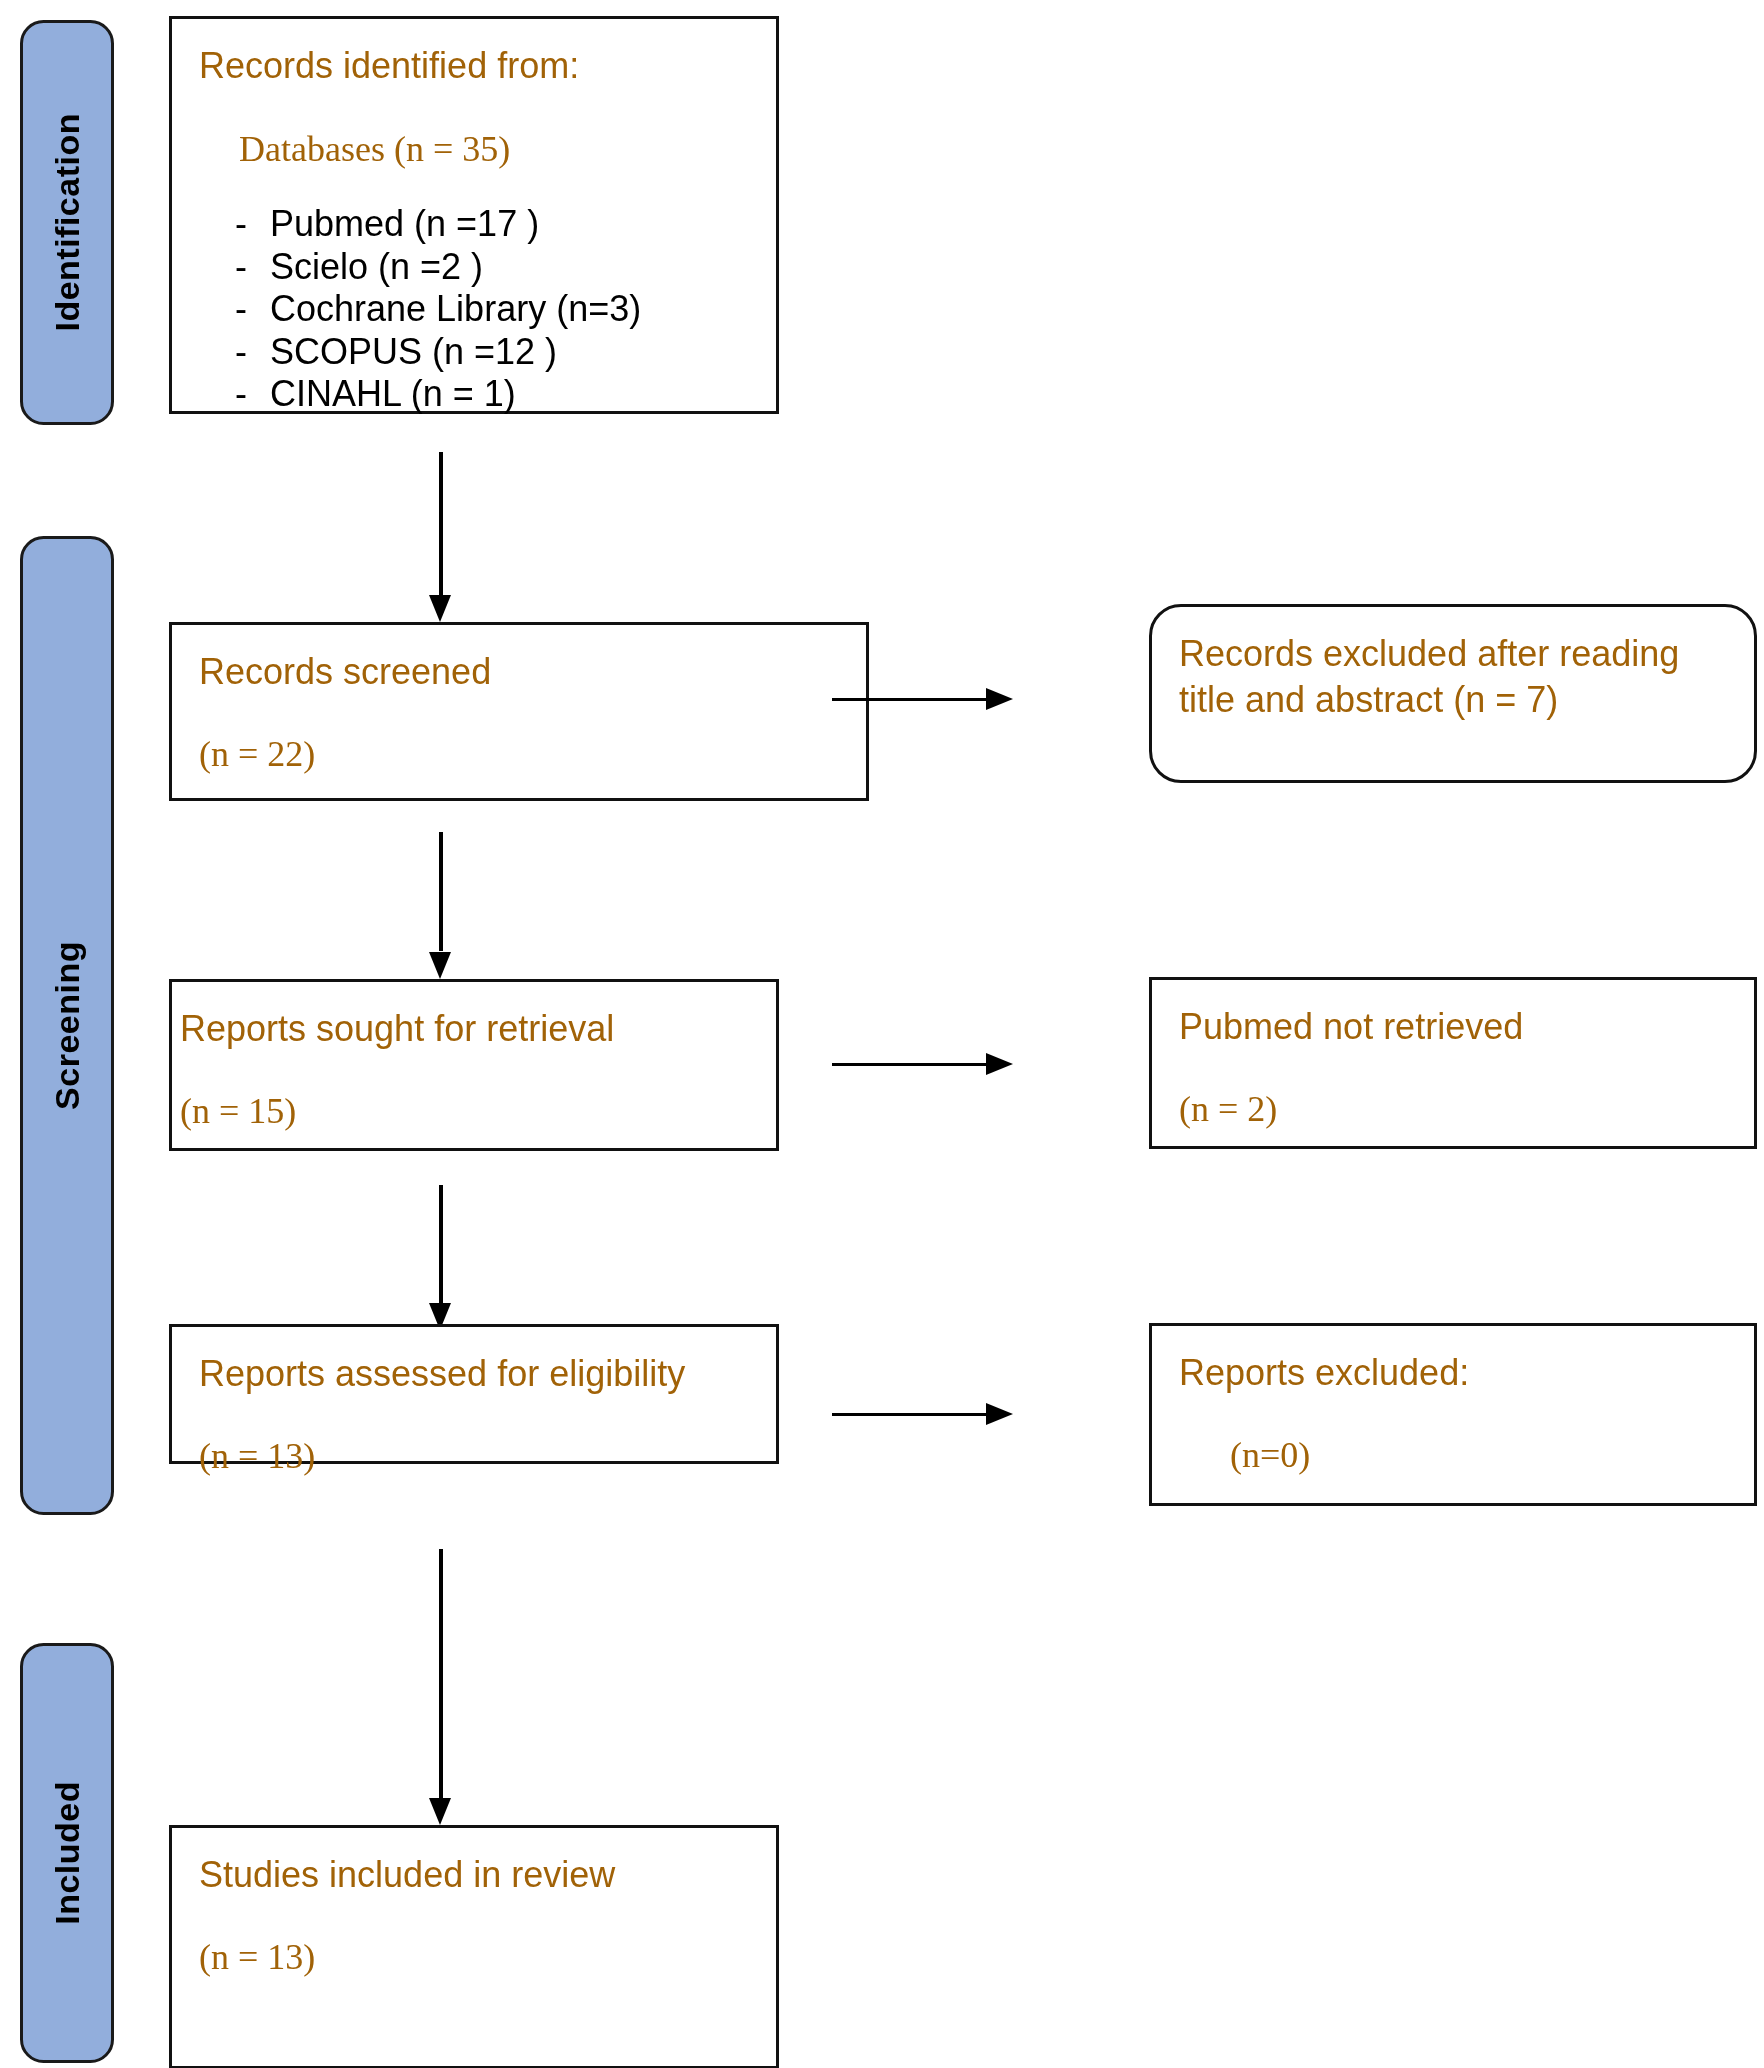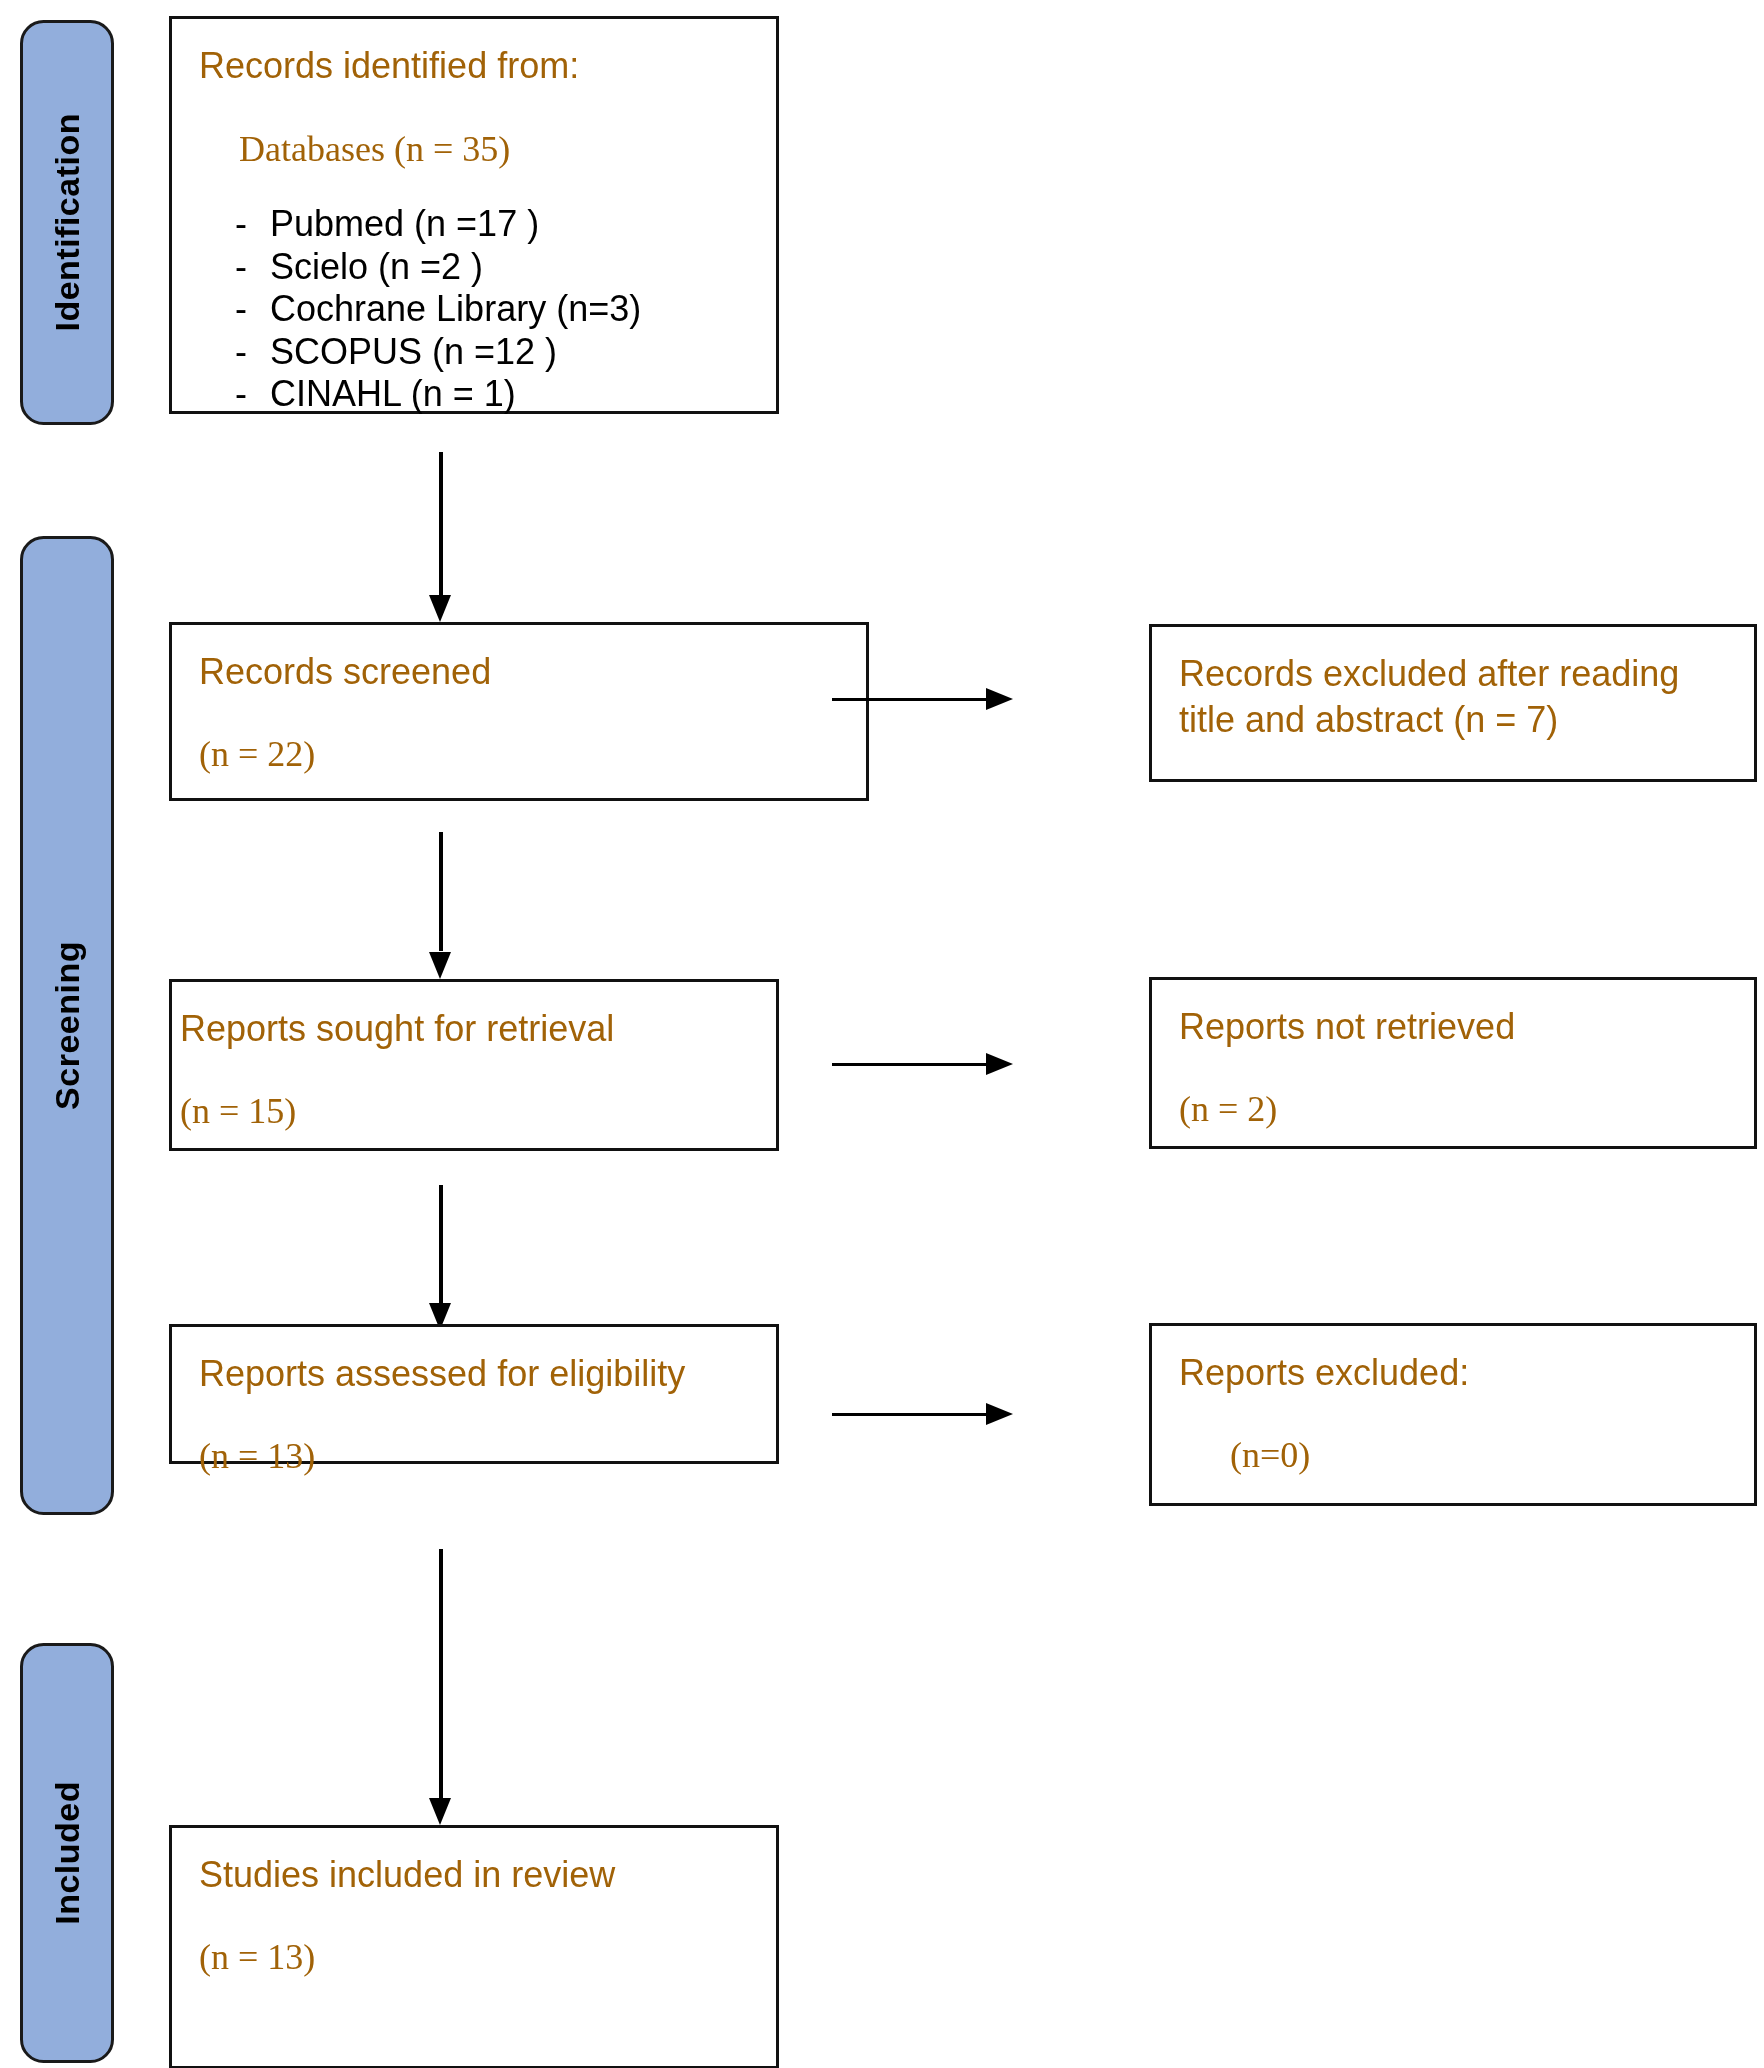--- a/index.html
+++ b/index.html
@@ -185,42 +185,42 @@
   <div class="flow-box" style="left:169px; top:622px; width:700px; height:179px;">
     <div class="box-line">Records screened</div>
     <div class="box-line gap-top">(n = 22)</div>
   </div>
 
   <div class="arrow-h" style="left:832px; top:683px; width:181px;">
     <div class="shaft" style="width:156px;"></div>
     <div class="head"></div>
   </div>
 
-  <div class="flow-box" style="left:1149px; top:624px; width:608px; height:158px;">
+  <div class="flow-box" style="left:1149px; top:604px; width:608px; height:179px;border-radius:32px;">
     <div class="box-line">Records excluded after reading</div>
     <div class="box-line">title and abstract (n = 7)</div>
   </div>
 
   <div class="arrow-v" style="left:423px; top:832px; height:147px;">
     <div class="shaft" style="height:119px;"></div>
     <div class="head"></div>
   </div>
 
   <div class="flow-box" style="left:169px; top:979px; width:610px; height:172px;padding-left:8px;">
     <div class="box-line">Reports sought for retrieval</div>
     <div class="box-line gap-top">(n = 15)</div>
   </div>
 
   <div class="arrow-h" style="left:832px; top:1048px; width:181px;">
     <div class="shaft" style="width:156px;"></div>
     <div class="head"></div>
   </div>
 
   <div class="flow-box" style="left:1149px; top:977px; width:608px; height:172px;">
-    <div class="box-line">Reports not retrieved</div>
+    <div class="box-line">Pubmed not retrieved</div>
     <div class="box-line gap-top">(n = 2)</div>
   </div>
 
   <div class="arrow-v" style="left:423px; top:1185px; height:145px;">
     <div class="shaft" style="height:118px;"></div>
     <div class="head"></div>
   </div>
 
   <div class="flow-box" style="left:169px; top:1324px; width:610px; height:140px;">
     <div class="box-line">Reports assessed for eligibility</div>

